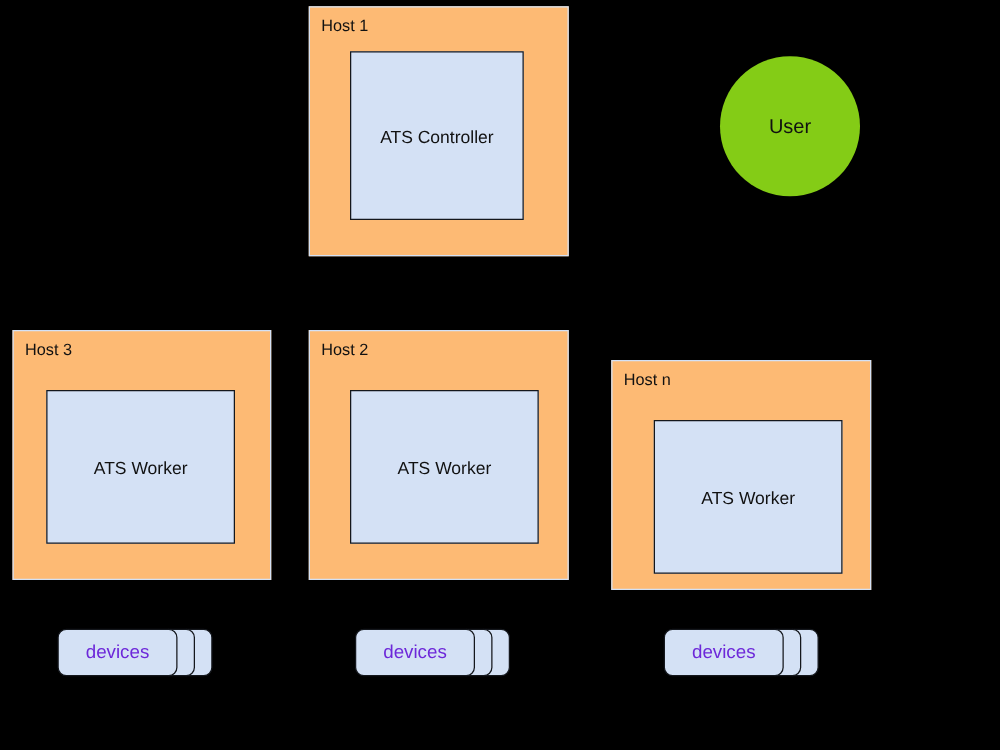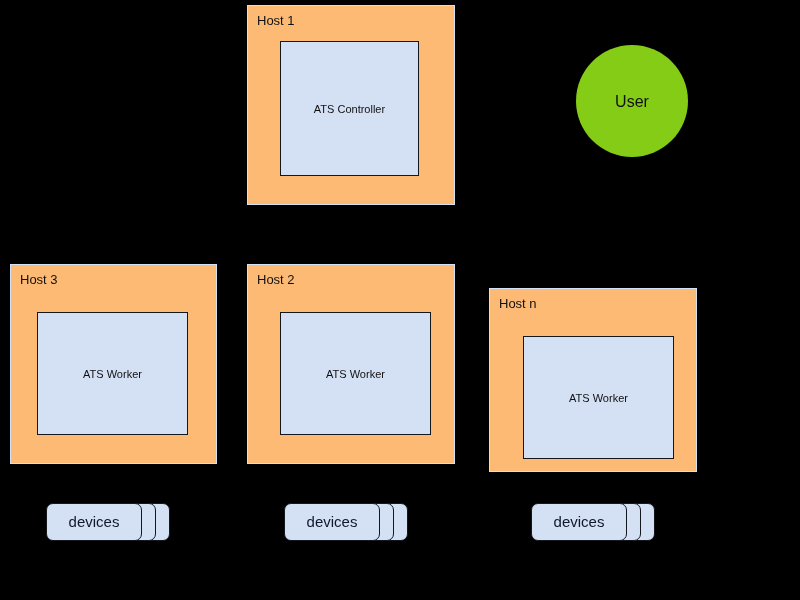--- a/index.html
+++ b/index.html
@@ -42,21 +42,21 @@
   .inner-box {
     position: absolute;
     background: #d4e1f5;
     border: 1px solid #14171c;
     box-sizing: border-box;
     display: flex;
     align-items: center;
     justify-content: center;
   }
   .inner-label {
-    font-size: 11px;
+    font-size: 14px;
     color: #111111;
     line-height: 16px;
     white-space: nowrap;
   }
 
   
   .user-circle {
     position: absolute;
     background: #84cc16;
     border-radius: 50%;
@@ -88,21 +88,21 @@
   .devices-stack .layer-back  { width: 28px; }
   .devices-stack .layer-mid   { width: 28px; }
   .devices-stack .layer-front {
     left: 0;
     display: flex;
     align-items: center;
     justify-content: center;
   }
   .devices-label {
     font-size: 15px;
-    color: #0f172a;
+    color: #6d28d9;
     line-height: 18px;
     white-space: nowrap;
   }
 </style>
 </head>
 <body>
 
 <div id="canvas">
 
   <div class="host-box" style="left:247px; top:5px; width:208px; height:200px;">

